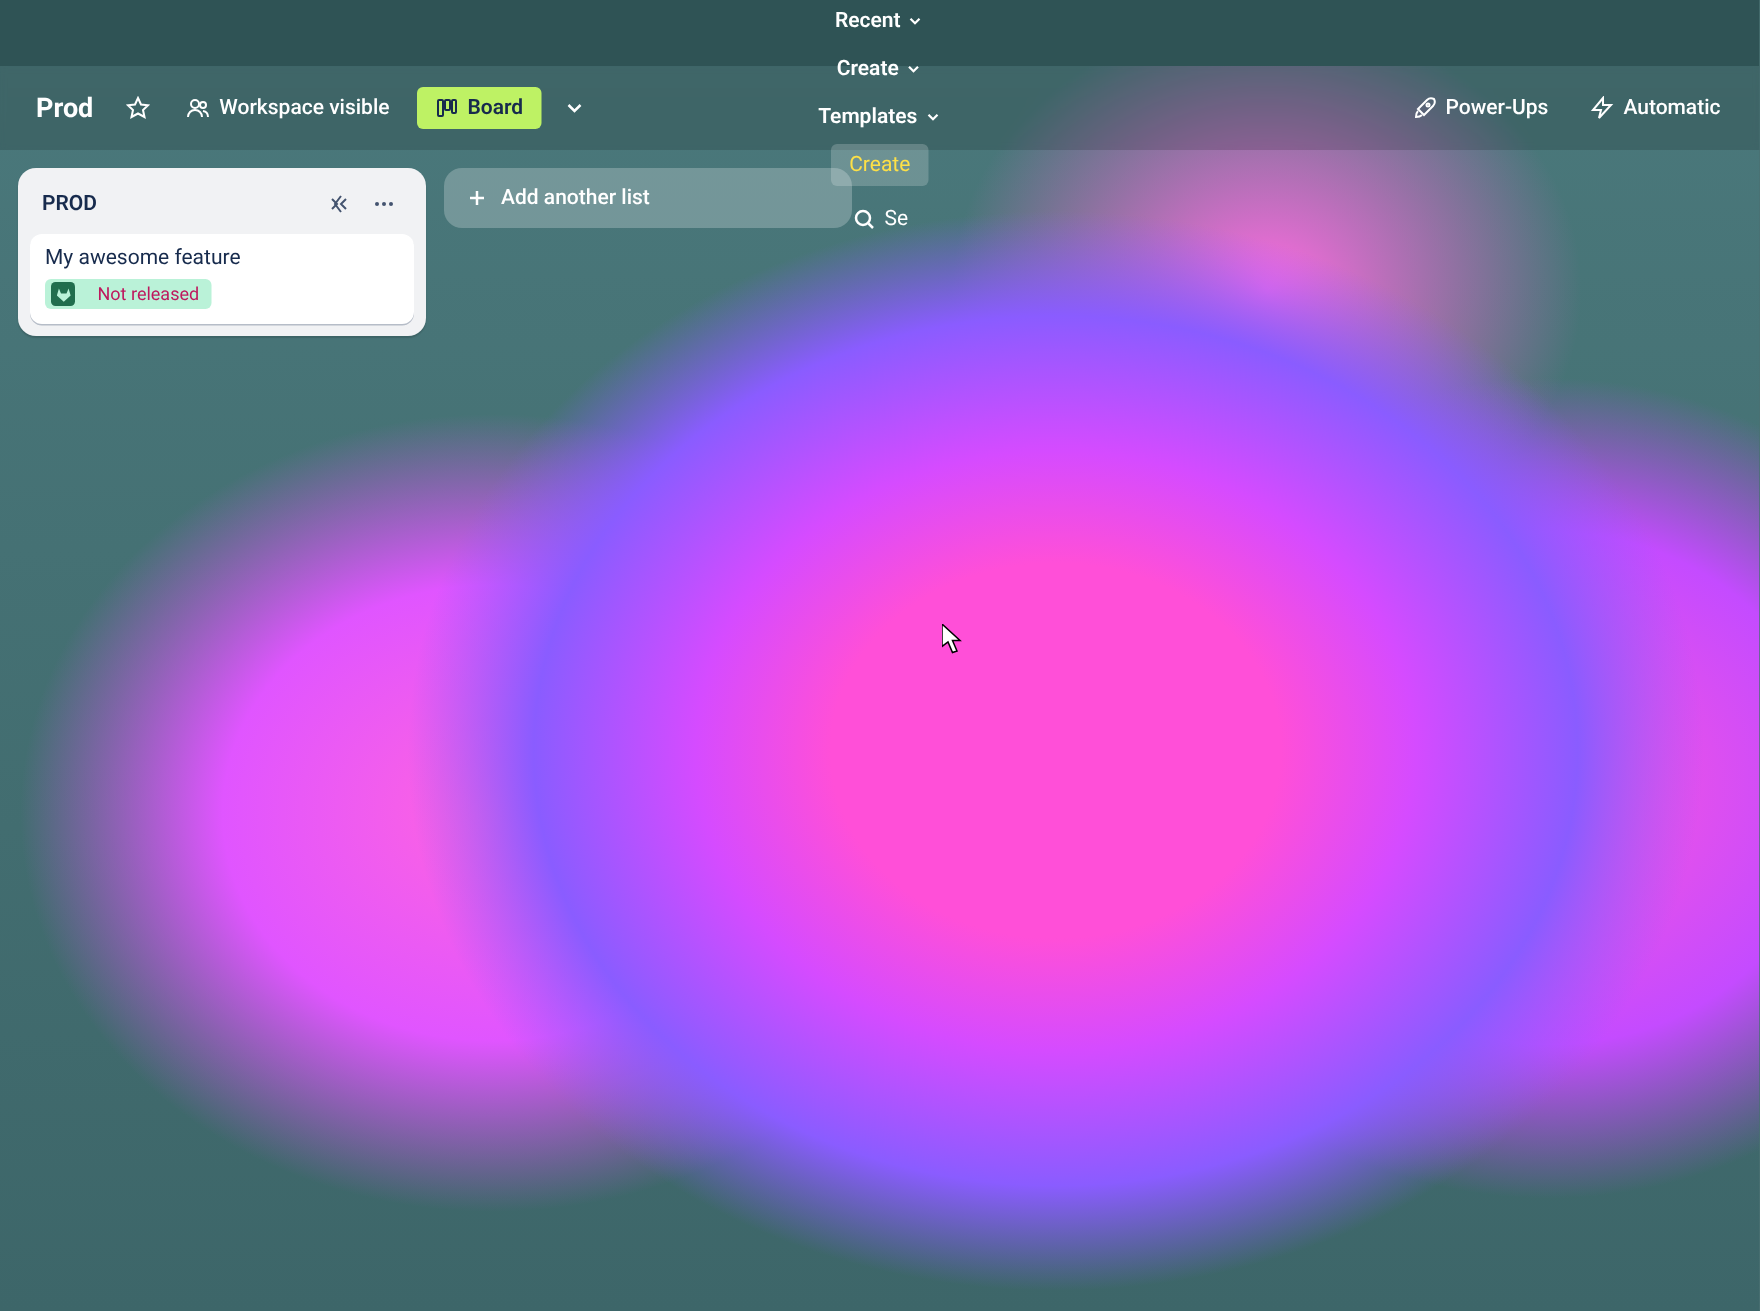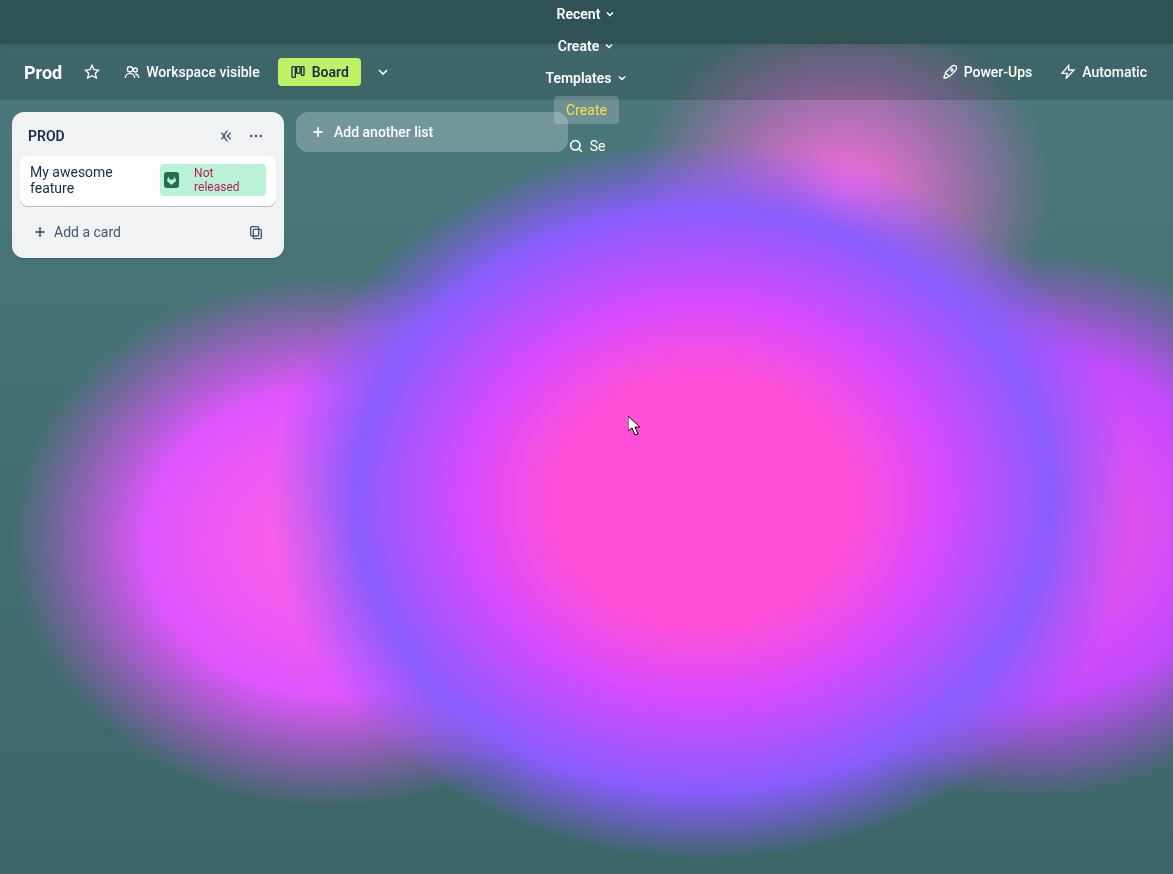--- a/index.html
+++ b/index.html
@@ -152,21 +152,21 @@
     align-items: center;
   }
 
   .card {
     background: #fff;
     border-radius: 8px;
     padding: 8px 10px 10px 10px;
     box-shadow: 0 1px 0 rgba(9,30,66,0.25);
     cursor: pointer;
     display: flex;
-    flex-direction: row;
+    flex-direction: column;
     gap: 6px;
   }
   .card-title {
     font-size: 14px;
     color: #172b4d;
   }
   .label-chip {
     display: inline-flex;
     align-items: center;
     gap: 15px;
@@ -346,35 +346,20 @@
         <div class="label-chip">
           <span class="chip-icon">
             <svg width="11" height="11" viewBox="0 0 24 24" fill="currentColor">
                 <path d="M12 22 2 13l3-10 3 7h8l3-7 3 10-10 9z"></path>
               </svg>
           </span>
           <span>Not released</span>
         </div>
       </div>
 
-      <div class="list-footer">
-        <div class="add-card-btn">
-          <svg width="16" height="16" viewBox="0 0 24 24" fill="none" stroke="currentColor" stroke-width="2.5">
-              <line x1="12" y1="5" x2="12" y2="19"></line>
-              <line x1="5" y1="12" x2="19" y2="12"></line>
-            </svg>
-          <span>Add a card</span>
-        </div>
-        <div class="template-btn">
-          <svg width="16" height="16" viewBox="0 0 24 24" fill="none" stroke="currentColor" stroke-width="2">
-              <rect x="4" y="4" width="12" height="14" rx="2"></rect>
-              <rect x="8" y="8" width="12" height="14" rx="2"></rect>
-            </svg>
-        </div>
-      </div>
     </div>
 
     <div class="add-list">
       <svg width="16" height="16" viewBox="0 0 24 24" fill="none" stroke="currentColor" stroke-width="2.5">
           <line x1="12" y1="5" x2="12" y2="19"></line>
           <line x1="5" y1="12" x2="19" y2="12"></line>
         </svg>
       <span>Add another list</span>
     </div>
 

